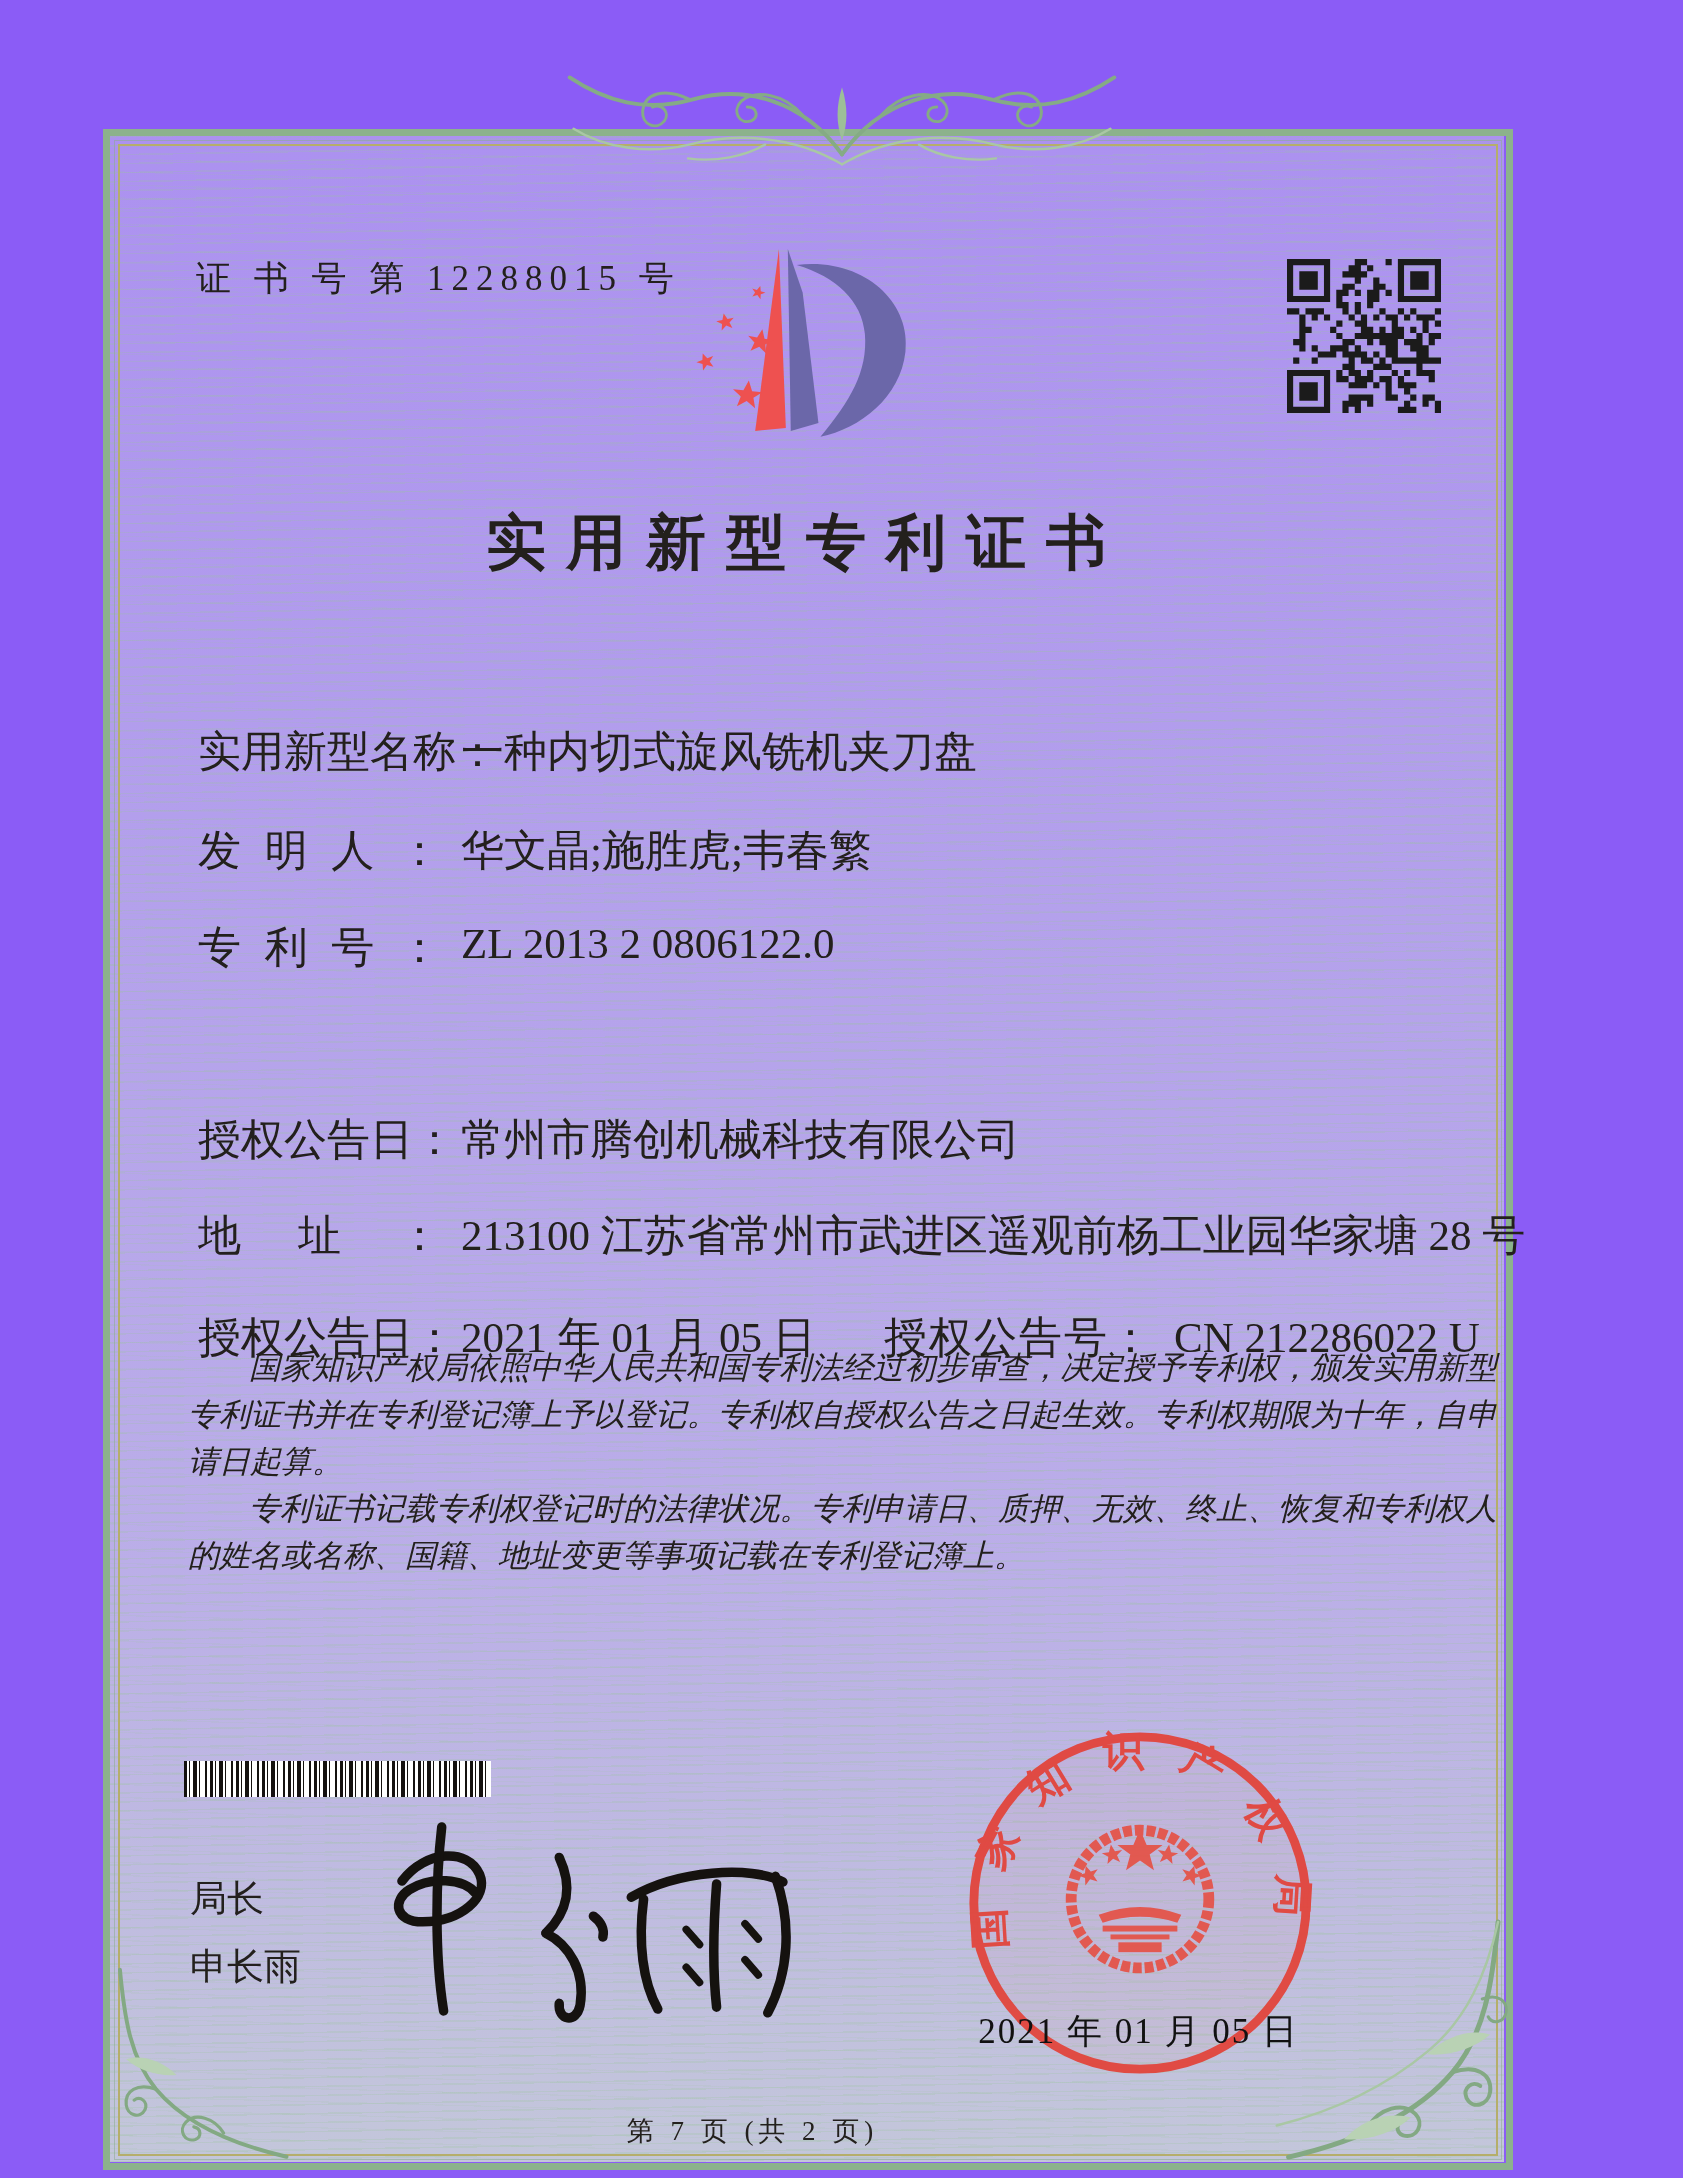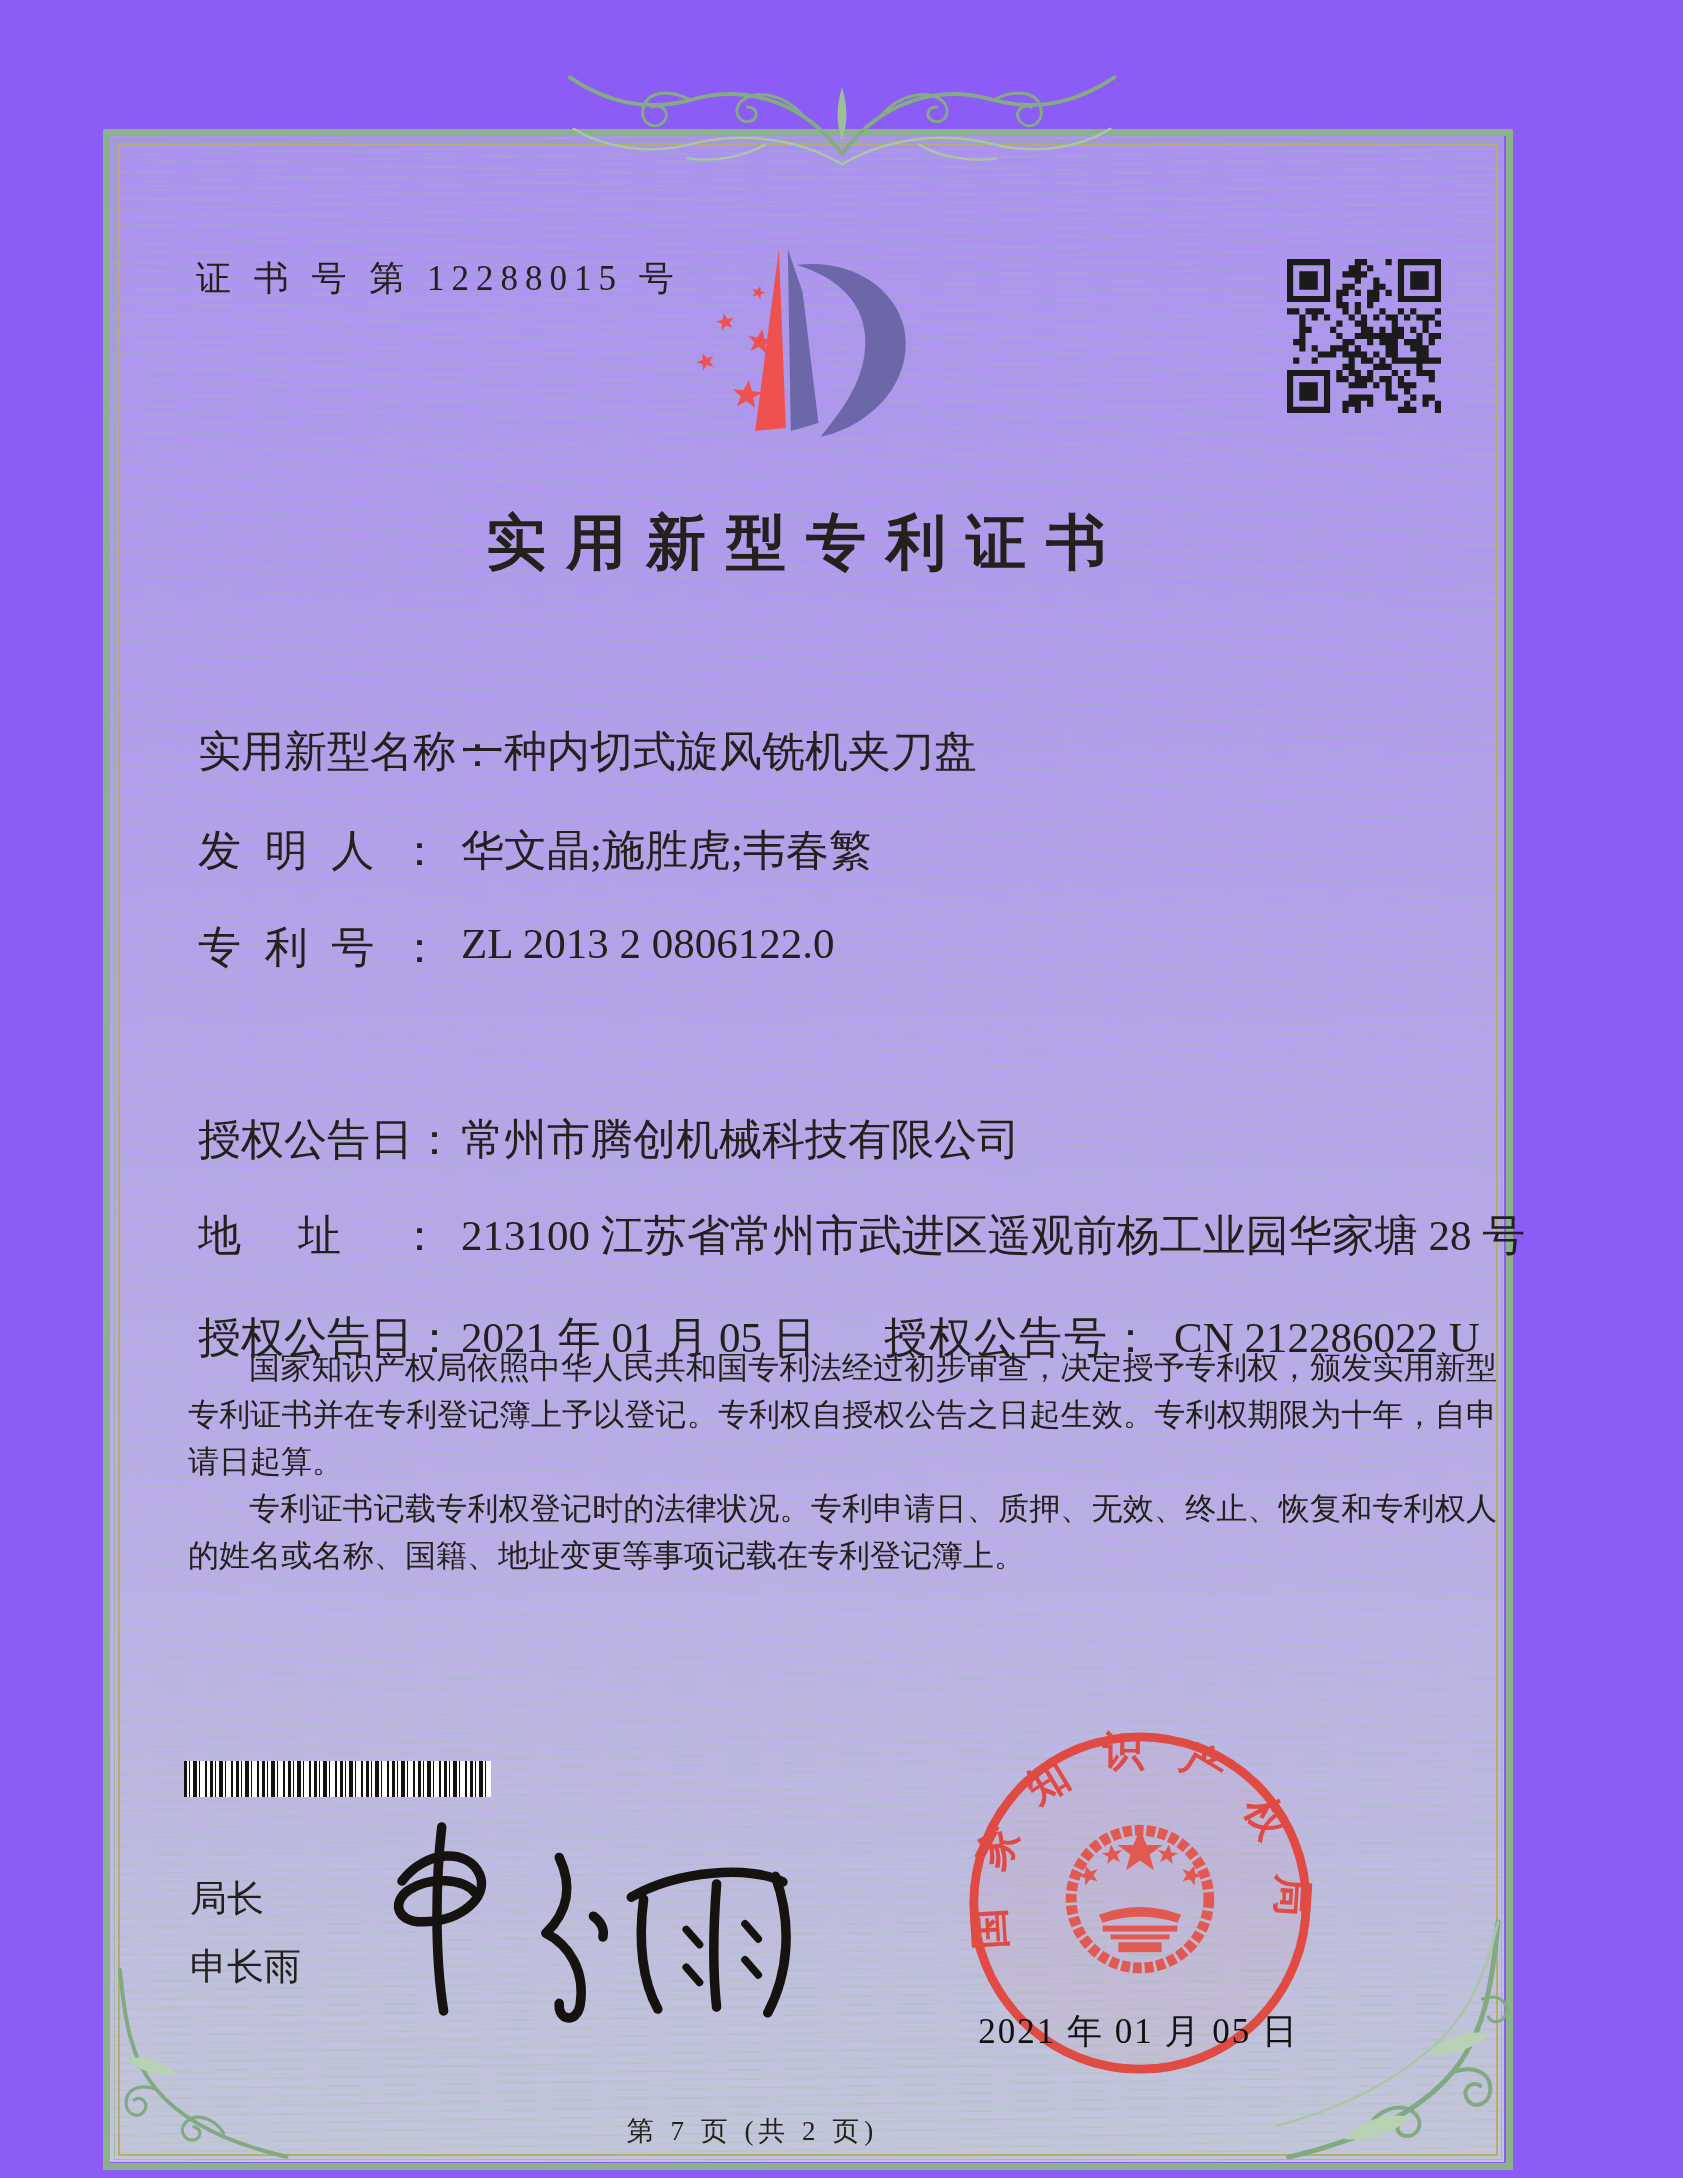--- a/index.html
+++ b/index.html
@@ -33,21 +33,21 @@
   
   .row{position:absolute;left:198px;width:1307px;font-size:43px;white-space:nowrap;z-index:3;margin-top:28px;}
   .lbl{display:inline-block;width:243px;text-align:justify;text-align-last:justify;
       vertical-align:top;}
   .val{margin-left:20px;}
   .r1{top:695px}.r2{top:794px}.r3{top:891px}.r4{top:988px}.r5{top:1083px}.r6{top:1179px}.r7{top:1281px}
   .grant-no{position:absolute;left:686px;top:0;}
   .grant-no .lbl2{letter-spacing:2px;}
   
   .paras{position:absolute;left:188px;top:1344px;width:1309px;font-size:31px;z-index:3;}
-  .paras p{margin:0;text-indent:61px;line-height:47px;text-align:justify;}
+  .paras p{margin:0;text-indent:61px;line-height:47px;text-align:justify;font-style:italic;}
   
   .barcode{position:absolute;left:184px;top:1761px;width:307px;height:36px;z-index:3;
       background:repeating-linear-gradient(90deg,
         #14110f 0 3px,#fff 3px 5px,#14110f 5px 6px,#fff 6px 9px,
         #14110f 9px 13px,#fff 13px 15px,#14110f 15px 16px,#fff 16px 21px,
         #14110f 21px 23px,#fff 23px 26px);}
   
   .role{position:absolute;left:190px;top:1874px;font-size:37px;z-index:3;
       font-family:"Liberation Sans","DejaVu Sans",sans-serif;}
   .official-name{position:absolute;left:190px;top:1942px;font-size:37px;z-index:3;

